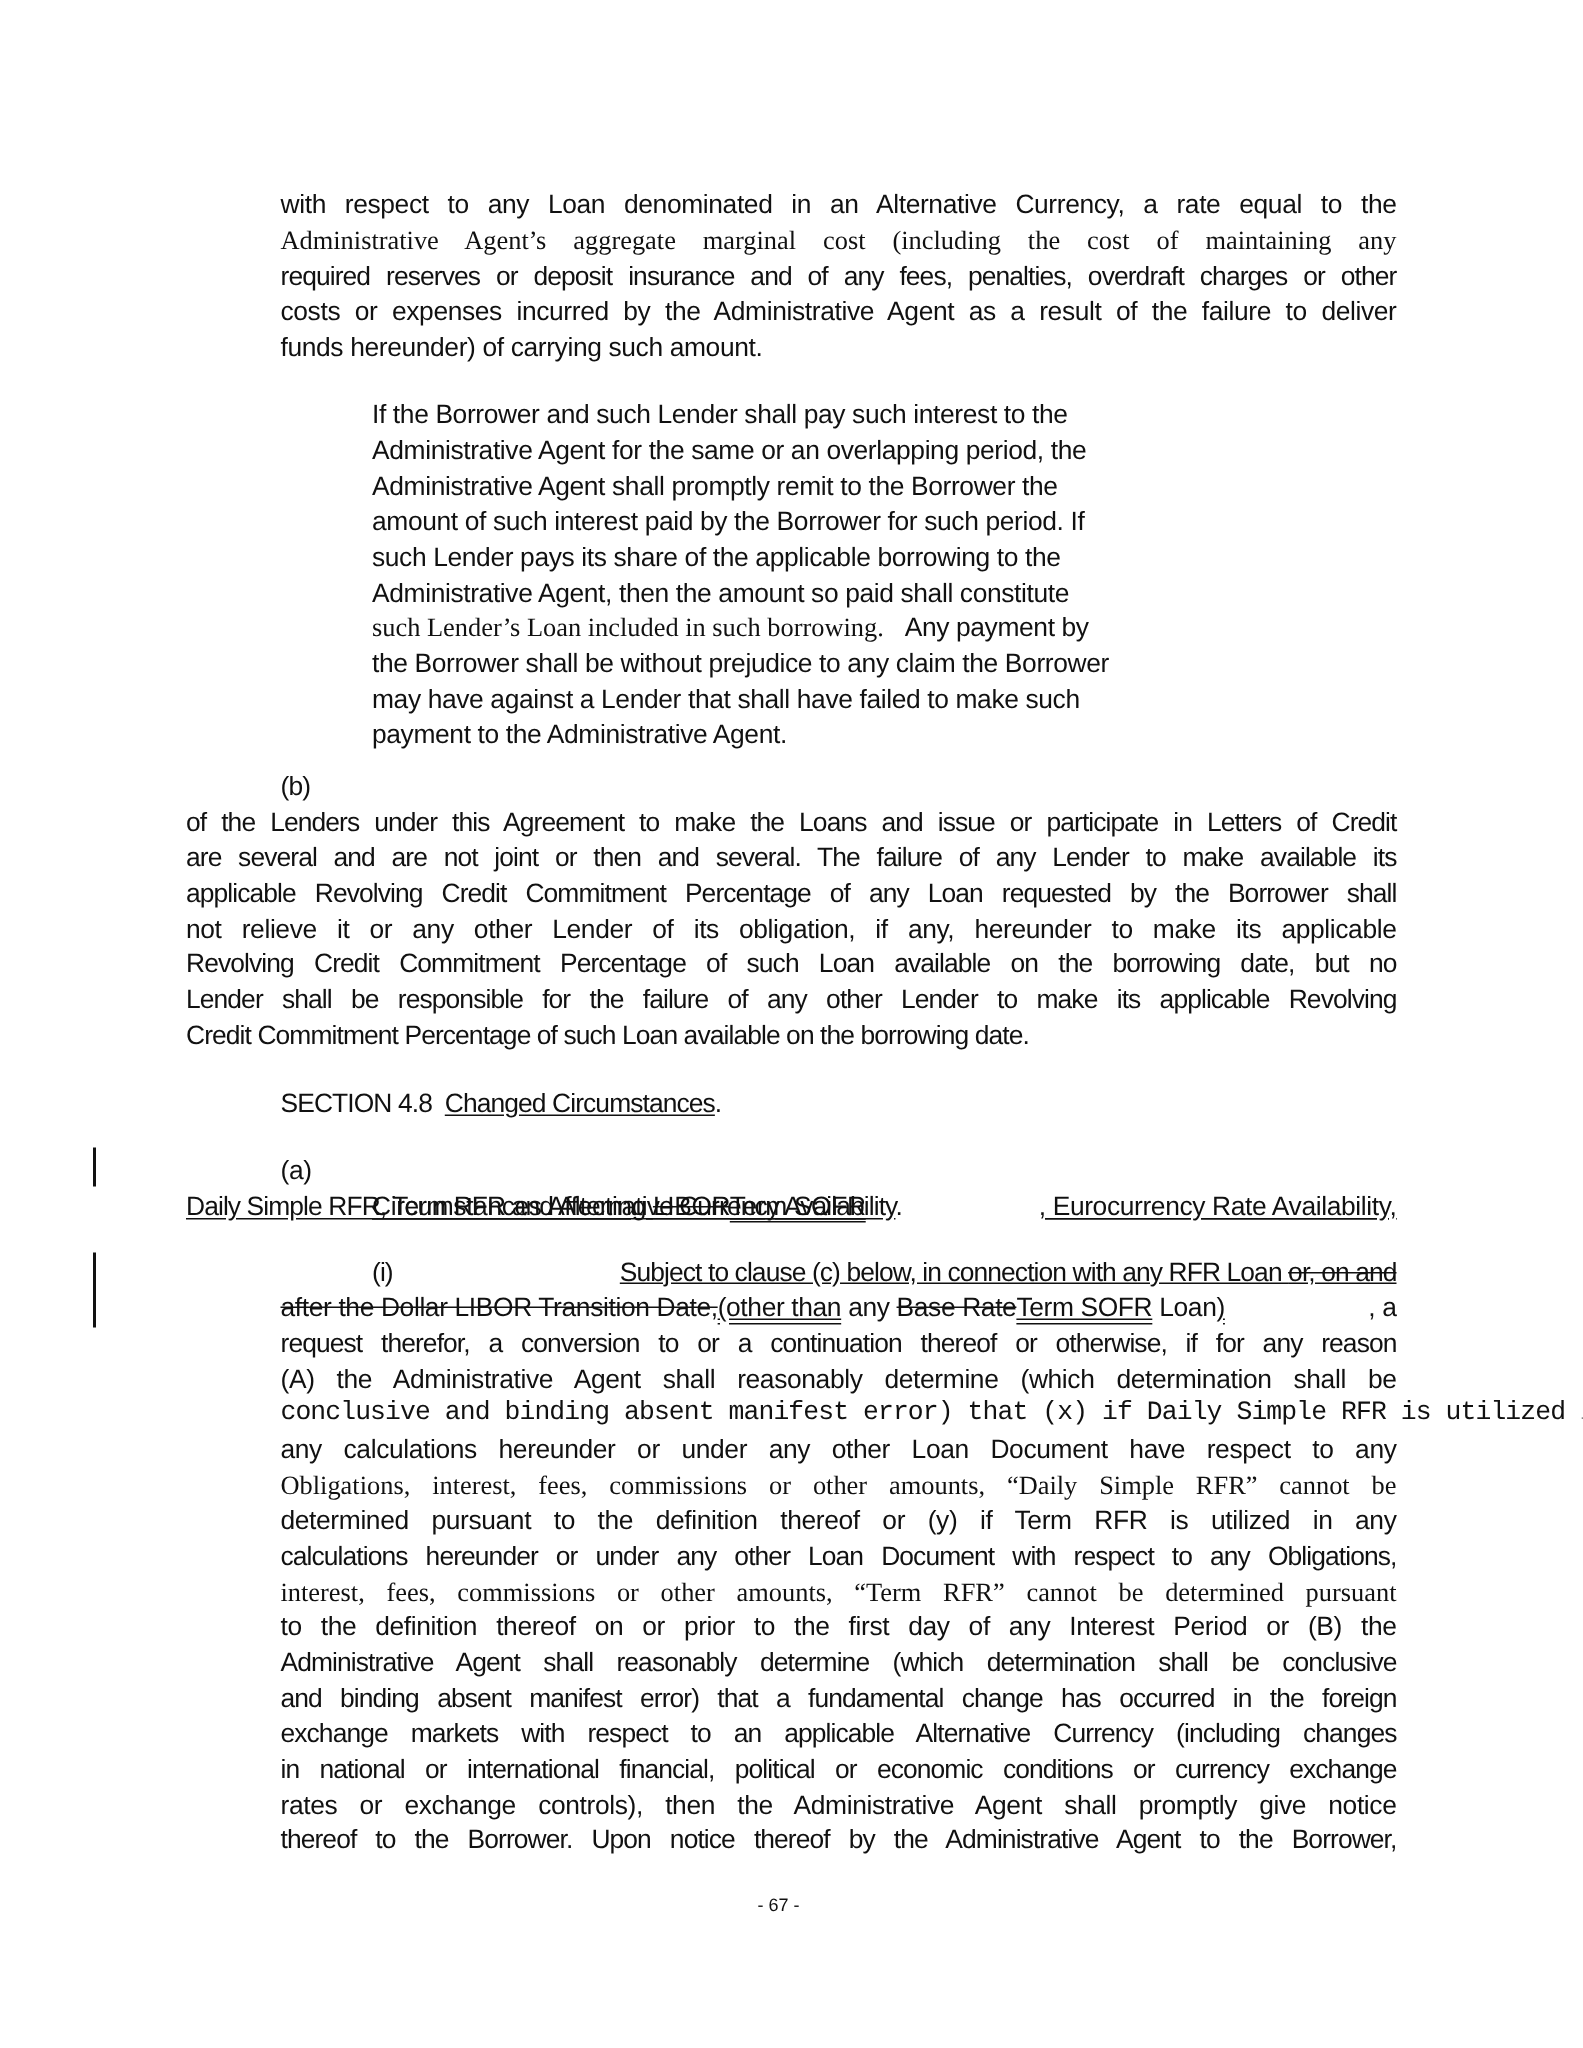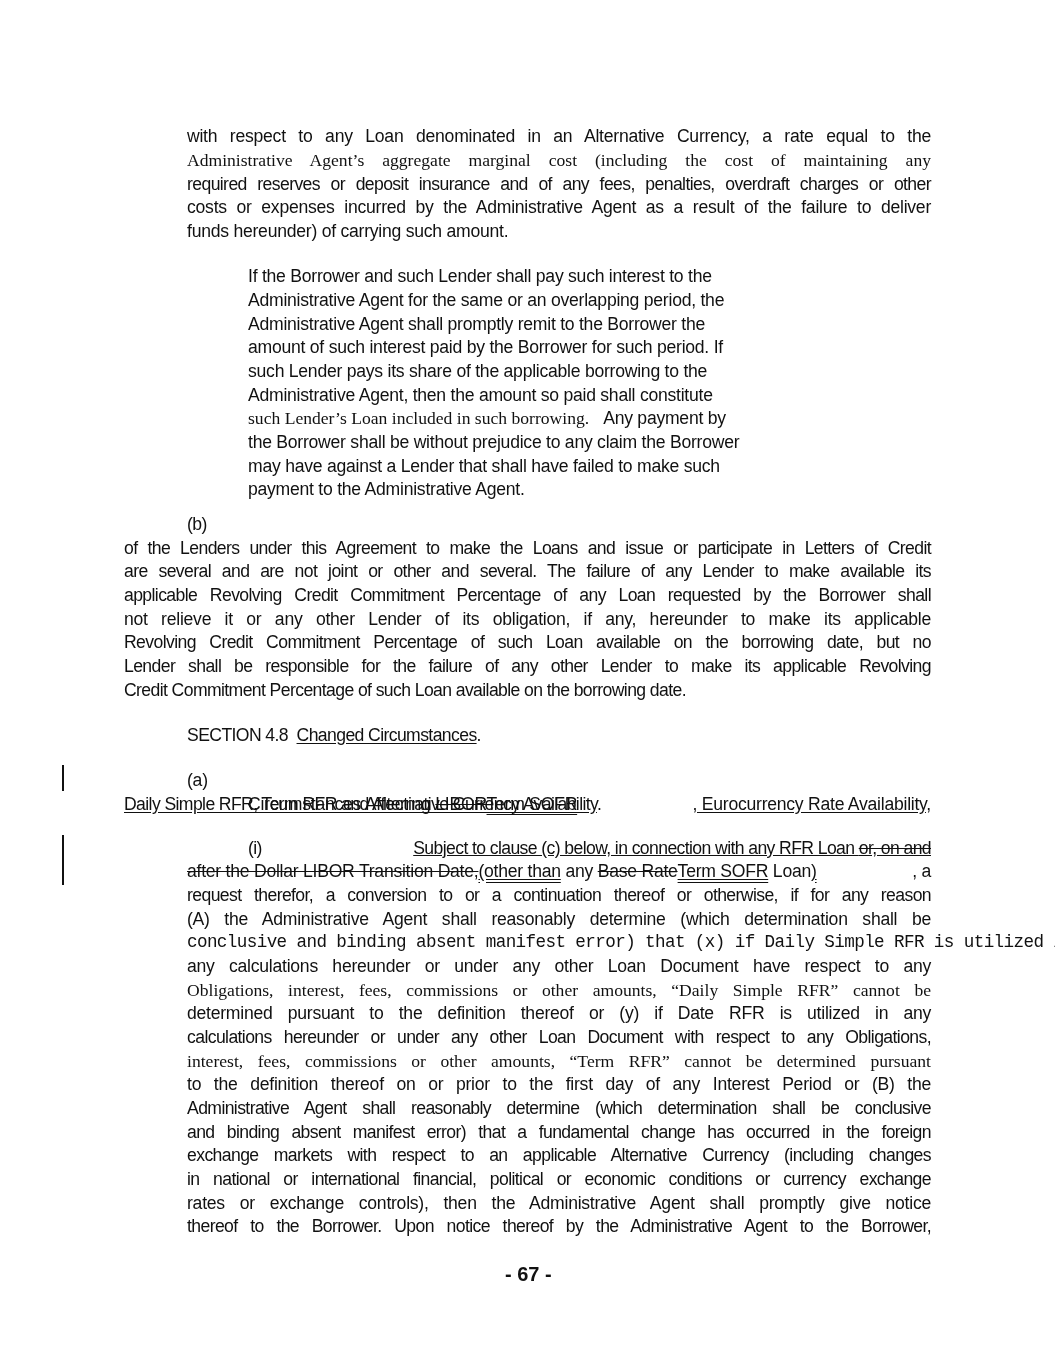--- a/index.html
+++ b/index.html
@@ -11,21 +11,21 @@
       position: absolute; font-size: 17.6px; line-height: 23.6px; white-space: nowrap;
       letter-spacing: -0.25px;
     }
     .just { text-align: justify; text-align-last: justify; }
     .serif { font-family: "Liberation Serif", serif; font-size: 17.6px; letter-spacing: 0; }
     .narrow { letter-spacing: -0.6px; }
     .u { text-decoration: underline; text-underline-offset: 2px; }
     .uu { text-decoration: underline double; text-underline-offset: 2px; }
     .s { text-decoration: line-through; }
     .change-bar { position: absolute; left: 62px; width: 1.5px; background: #111; }
-    .page-num { position: absolute; font-size: 20px; font-weight: bold; }
+    .page-num { position: absolute; font-size: 12px; }
   </style>
 </head>
 <body>
 
 <div>
   <div class="line just" style="left:187px; top:125px; width:744px;">with respect to any Loan denominated in an Alternative Currency, a rate equal to the</div>
   <div class="line just serif" style="left:187px; top:149px; width:744px;">Administrative Agent’s aggregate marginal cost (including the cost of maintaining any</div>
   <div class="line just narrow" style="left:187px; top:173px; width:744px;">required reserves or deposit insurance and of any fees, penalties, overdraft charges or other</div>
   <div class="line just" style="left:187px; top:196px; width:744px;">costs or expenses incurred by the Administrative Agent as a result of the failure to deliver</div>
   <div class="line" style="left:187px; top:220px;">funds hereunder) of carrying such amount.</div>
@@ -45,21 +45,21 @@
   <div class="line" style="left:248px; top:431px;">the Borrower shall be without prejudice to any claim the Borrower</div>
   <div class="line" style="left:248px; top:455px;">may have against a Lender that shall have failed to make such</div>
   <div class="line" style="left:248px; top:478px;">payment to the Administrative Agent.</div>
 </div>
 
 <div>
   <div class="line narrow" style="left:187px; top:513px; width:744px;">
     <span>(b)</span>
   </div>
   <div class="line just narrow" style="left:124px; top:537px; width:807px;">of the Lenders under this Agreement to make the Loans and issue or participate in Letters of Credit</div>
-  <div class="line just narrow" style="left:124px; top:560px; width:807px;">are several and are not joint or other and several.  The failure of any Lender to make available its</div>
+  <div class="line just narrow" style="left:124px; top:560px; width:807px;">are several and are not joint or then and several.  The failure of any Lender to make available its</div>
   <div class="line just narrow" style="left:124px; top:584px; width:807px;">applicable Revolving Credit Commitment Percentage of any Loan requested by the Borrower shall</div>
   <div class="line just" style="left:124px; top:608px; width:807px;">not relieve it or any other Lender of its obligation, if any, hereunder to make its applicable</div>
   <div class="line just narrow" style="left:124px; top:631px; width:807px;">Revolving Credit Commitment Percentage of such Loan available on the borrowing date, but no</div>
   <div class="line just narrow" style="left:124px; top:655px; width:807px;">Lender shall be responsible for the failure of any other Lender to make its applicable Revolving</div>
   <div class="line narrow" style="left:124px; top:679px;">Credit Commitment Percentage of such Loan available on the borrowing date.</div>
 </div>
 
 <div class="line narrow" style="left:187px; top:724px;">
   <span>SECTION 4.8</span>&nbsp;&nbsp;<span class="u">Changed Circumstances</span><span>.</span>
 </div>
@@ -95,21 +95,21 @@
       <span class="uu">Term SOFR</span>
       <span style="white-space:pre;"> Loan</span>
       <span class="uu">)</span>
       <span style="flex:1; text-align:right;">, a</span>
   </div>
   <div class="line just narrow" style="left:187px; top:884px; width:744px;">request therefor, a conversion to or a continuation thereof or otherwise, if for any reason</div>
   <div class="line just" style="left:187px; top:908px; width:744px;">(A) the Administrative Agent shall reasonably determine (which determination shall be</div>
   <div class="line just narrow" style="left:187px; top:931px; width:744px;font-family:Liberation Mono, monospace;">conclusive and binding absent manifest error) that (x) if Daily Simple RFR is utilized in</div>
   <div class="line just" style="left:187px; top:955px; width:744px;">any calculations hereunder or under any other Loan Document have respect to any</div>
   <div class="line just serif" style="left:187px; top:979px; width:744px;">Obligations, interest, fees, commissions or other amounts, “Daily Simple RFR” cannot be</div>
-  <div class="line just" style="left:187px; top:1002px; width:744px;">determined pursuant to the definition thereof or (y) if Date RFR is utilized in any</div>
+  <div class="line just" style="left:187px; top:1002px; width:744px;">determined pursuant to the definition thereof or (y) if Term RFR is utilized in any</div>
   <div class="line just narrow" style="left:187px; top:1026px; width:744px;">calculations hereunder or under any other Loan Document with respect to any Obligations,</div>
   <div class="line just serif" style="left:187px; top:1050px; width:744px;">interest, fees, commissions or other amounts, “Term RFR” cannot be determined pursuant</div>
   <div class="line just" style="left:187px; top:1073px; width:744px;">to the definition thereof on or prior to the first day of any Interest Period or (B) the</div>
   <div class="line just narrow" style="left:187px; top:1097px; width:744px;">Administrative Agent shall reasonably determine (which determination shall be conclusive</div>
   <div class="line just narrow" style="left:187px; top:1121px; width:744px;">and binding absent manifest error) that a fundamental change has occurred in the foreign</div>
   <div class="line just narrow" style="left:187px; top:1144px; width:744px;">exchange markets with respect to an applicable Alternative Currency (including changes</div>
   <div class="line just narrow" style="left:187px; top:1168px; width:744px;">in national or international financial, political or economic conditions or currency exchange</div>
   <div class="line just" style="left:187px; top:1192px; width:744px;">rates or exchange controls), then the Administrative Agent shall promptly give notice</div>
   <div class="line just narrow" style="left:187px; top:1215px; width:744px;">thereof to the Borrower.  Upon notice thereof by the Administrative Agent to the Borrower,</div>
 </div>

